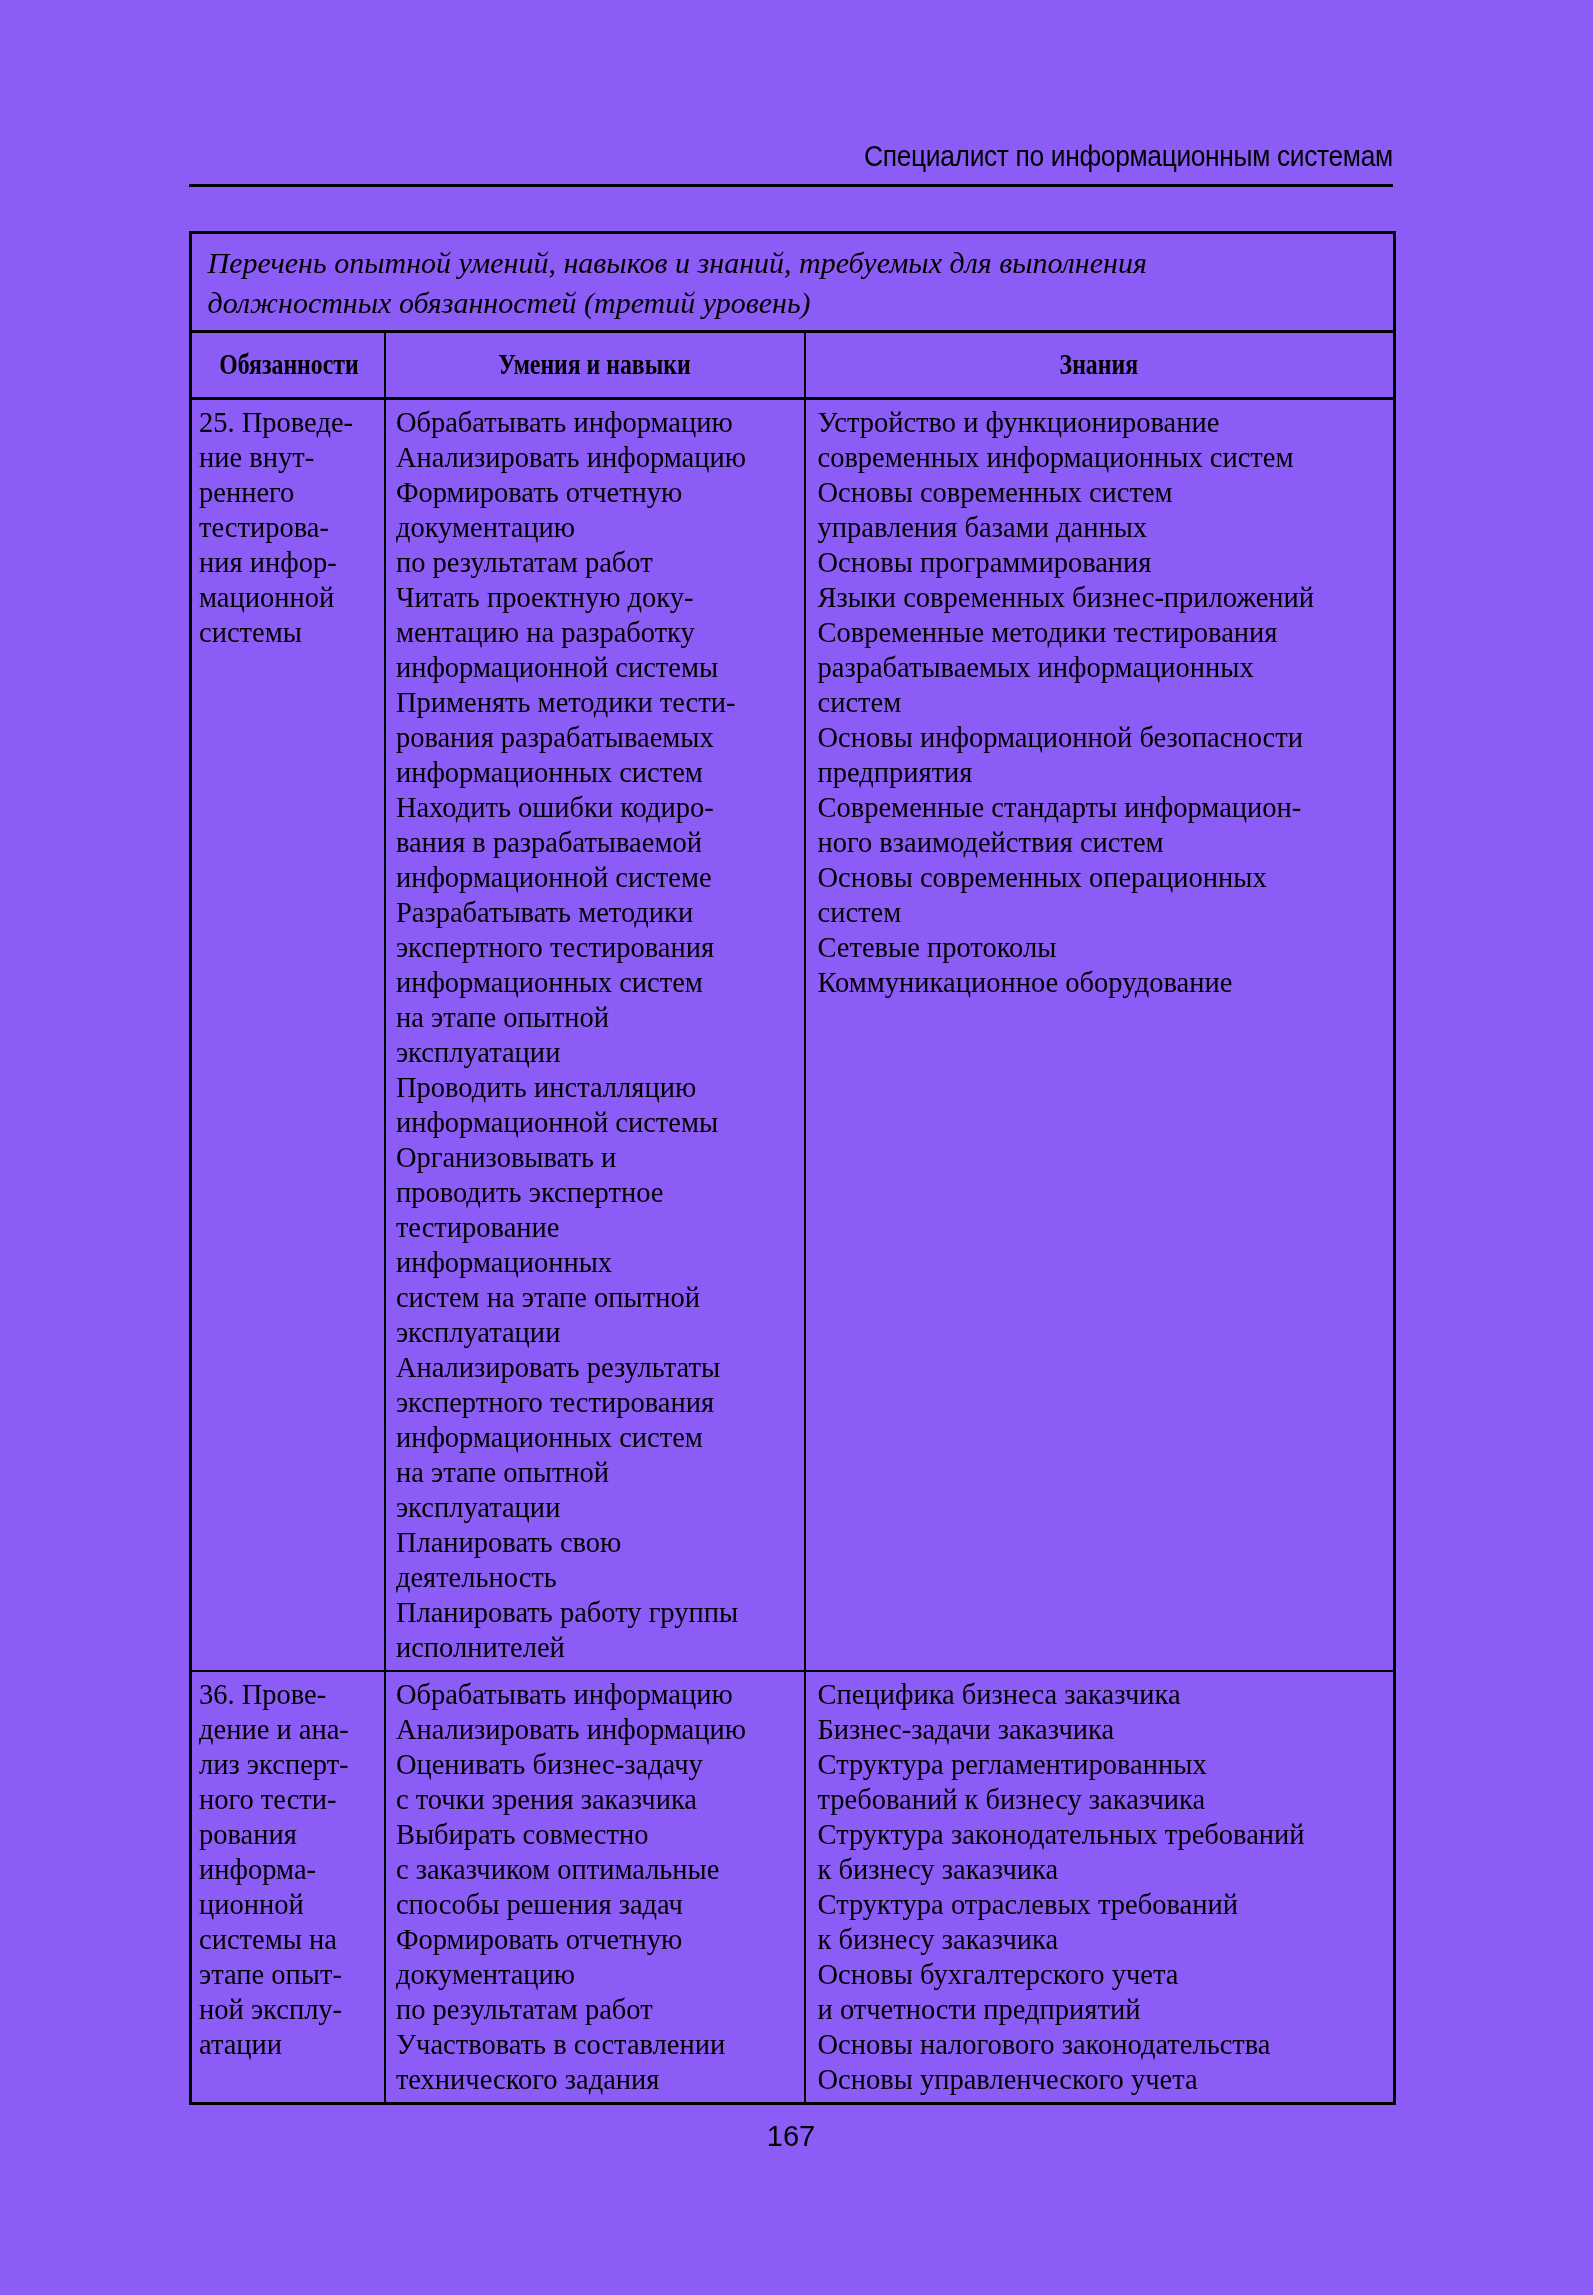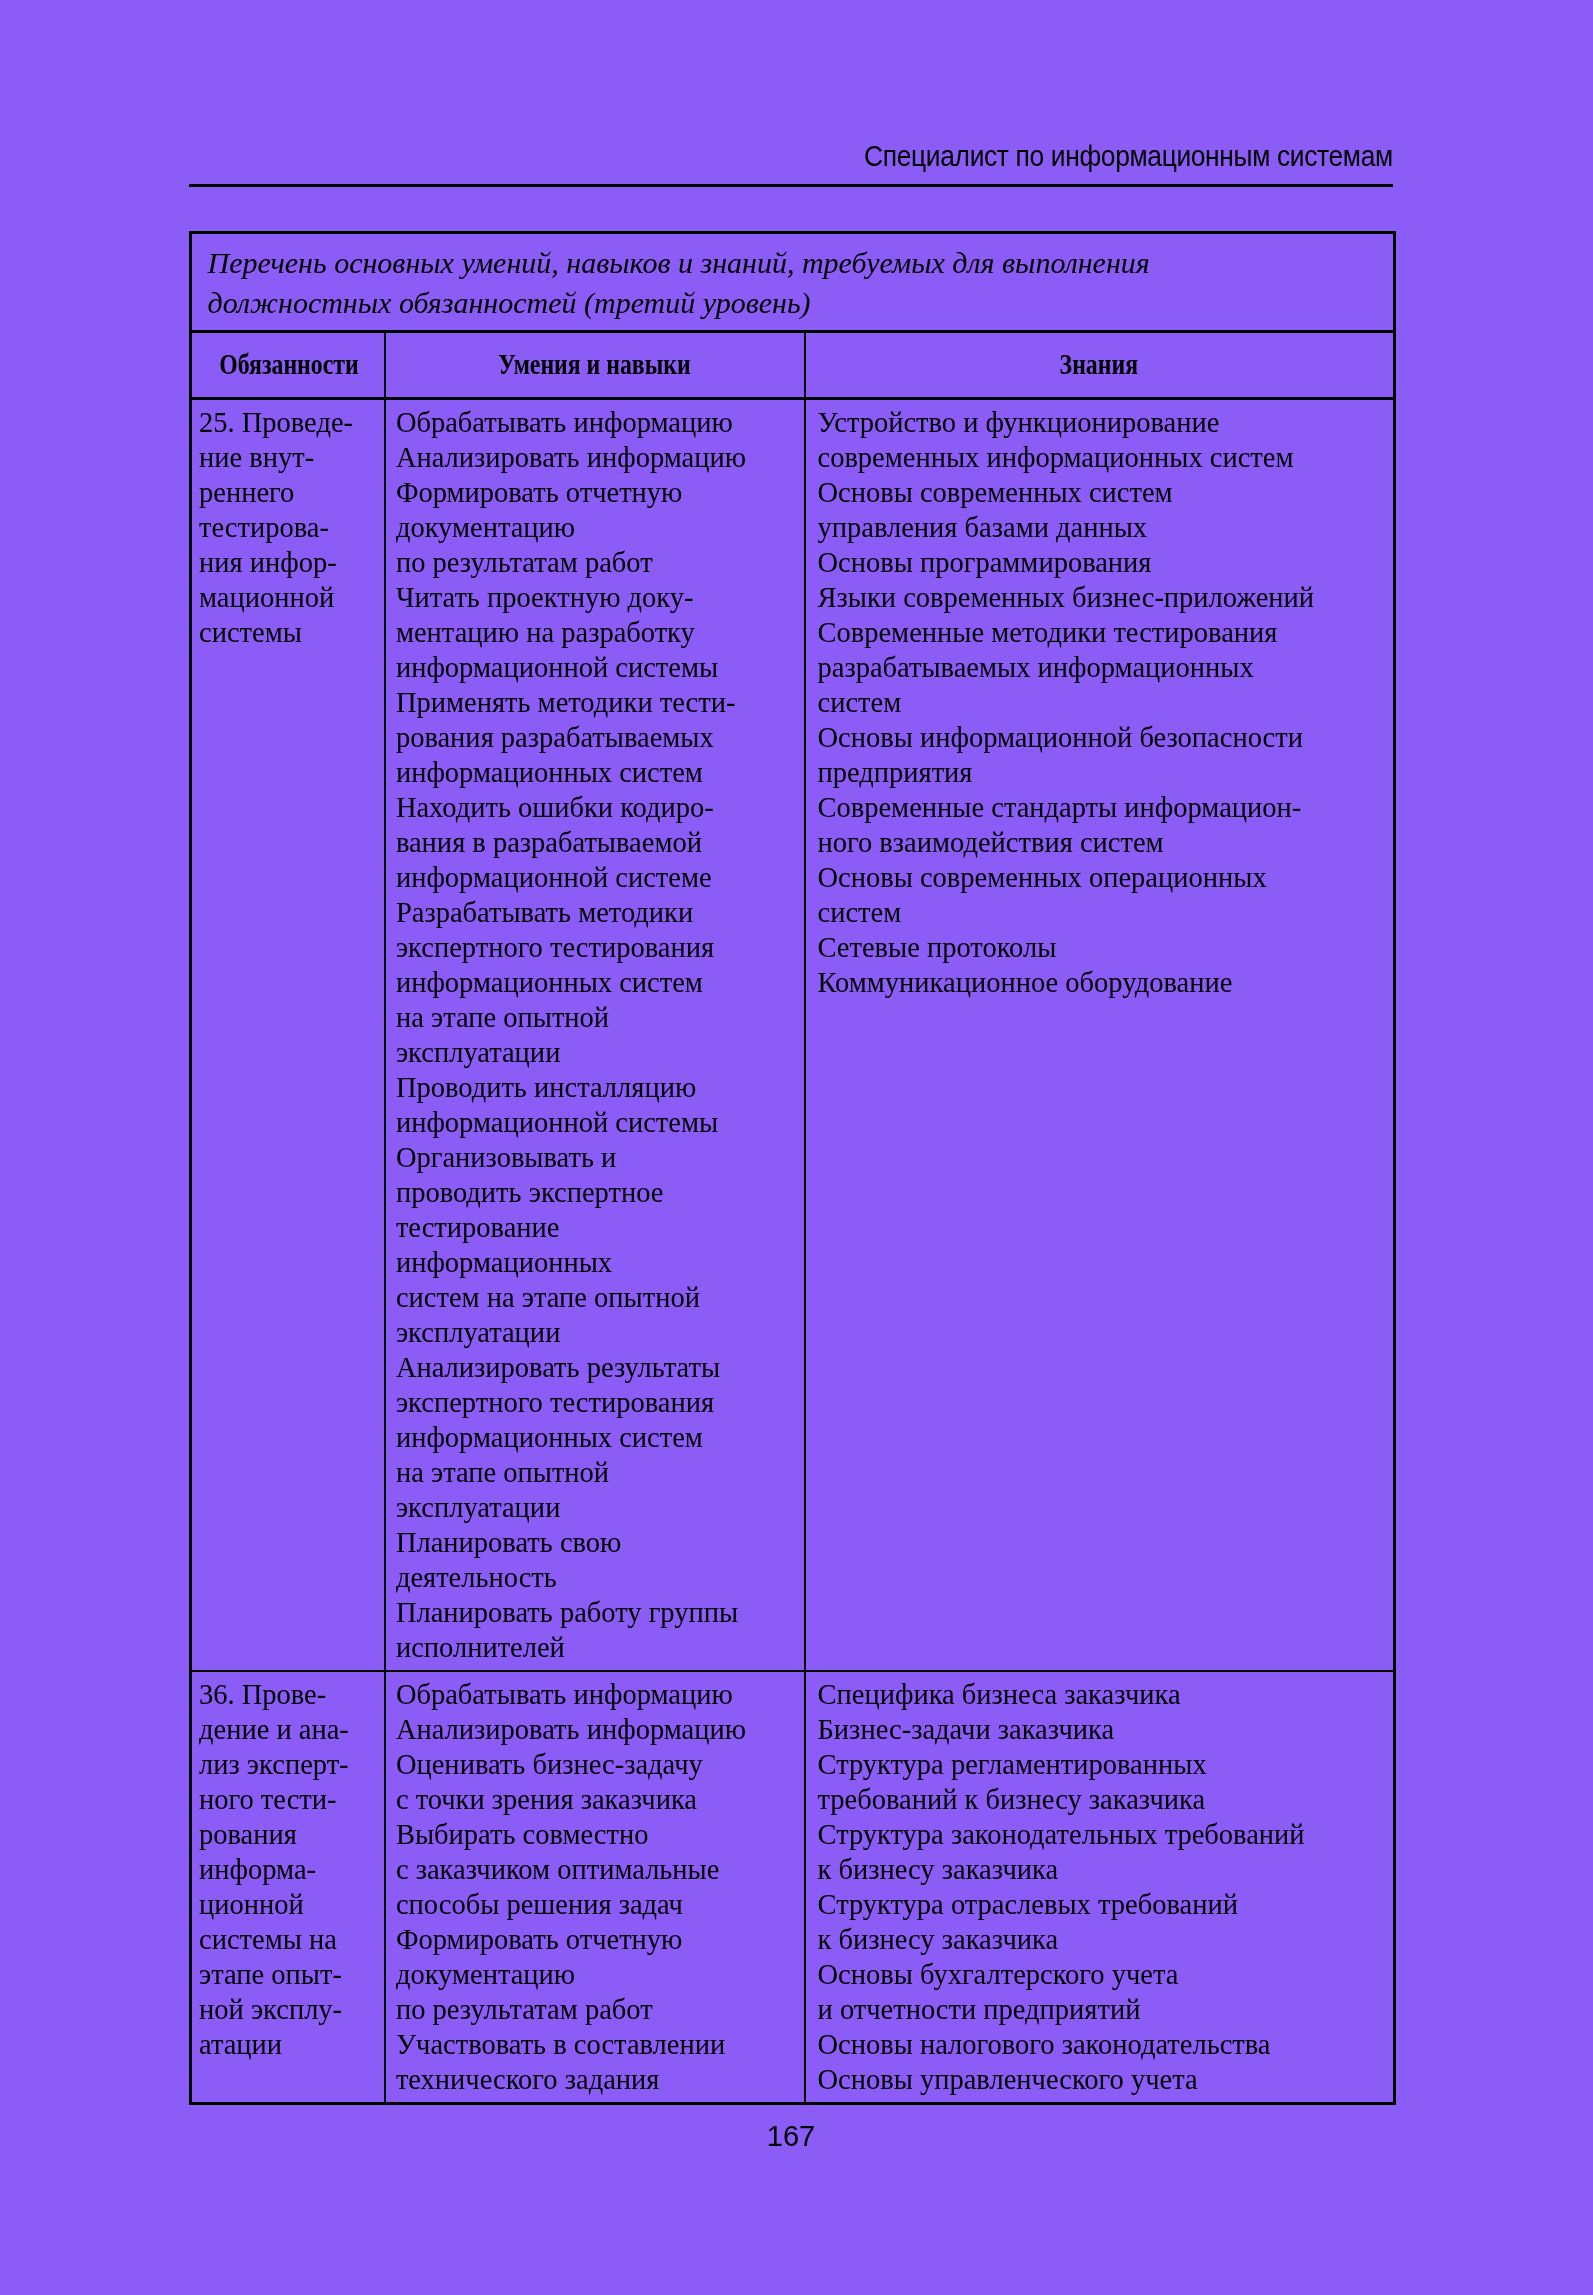--- a/index.html
+++ b/index.html
@@ -109,21 +109,21 @@
   <div class="header-rule"></div>
 
   <table class="main-table">
     <colgroup>
       <col style="width: 194px">
       <col style="width: 420px">
       <col style="width: 590px">
     </colgroup>
     <tbody>
       <tr>
-        <td class="caption-cell" colspan="3">Перечень основных умений, навыков и знаний, требуемых для выполнения
+        <td class="caption-cell" colspan="3">Перечень опытной умений, навыков и знаний, требуемых для выполнения
 должностных обязанностей (третий уровень)</td>
       </tr>
       <tr class="header-row">
         <th>
           <span class="condensed-center">Обязанности</span>
         </th>
         <th>
           <span class="condensed-center">Умения и навыки</span>
         </th>
         <th>

